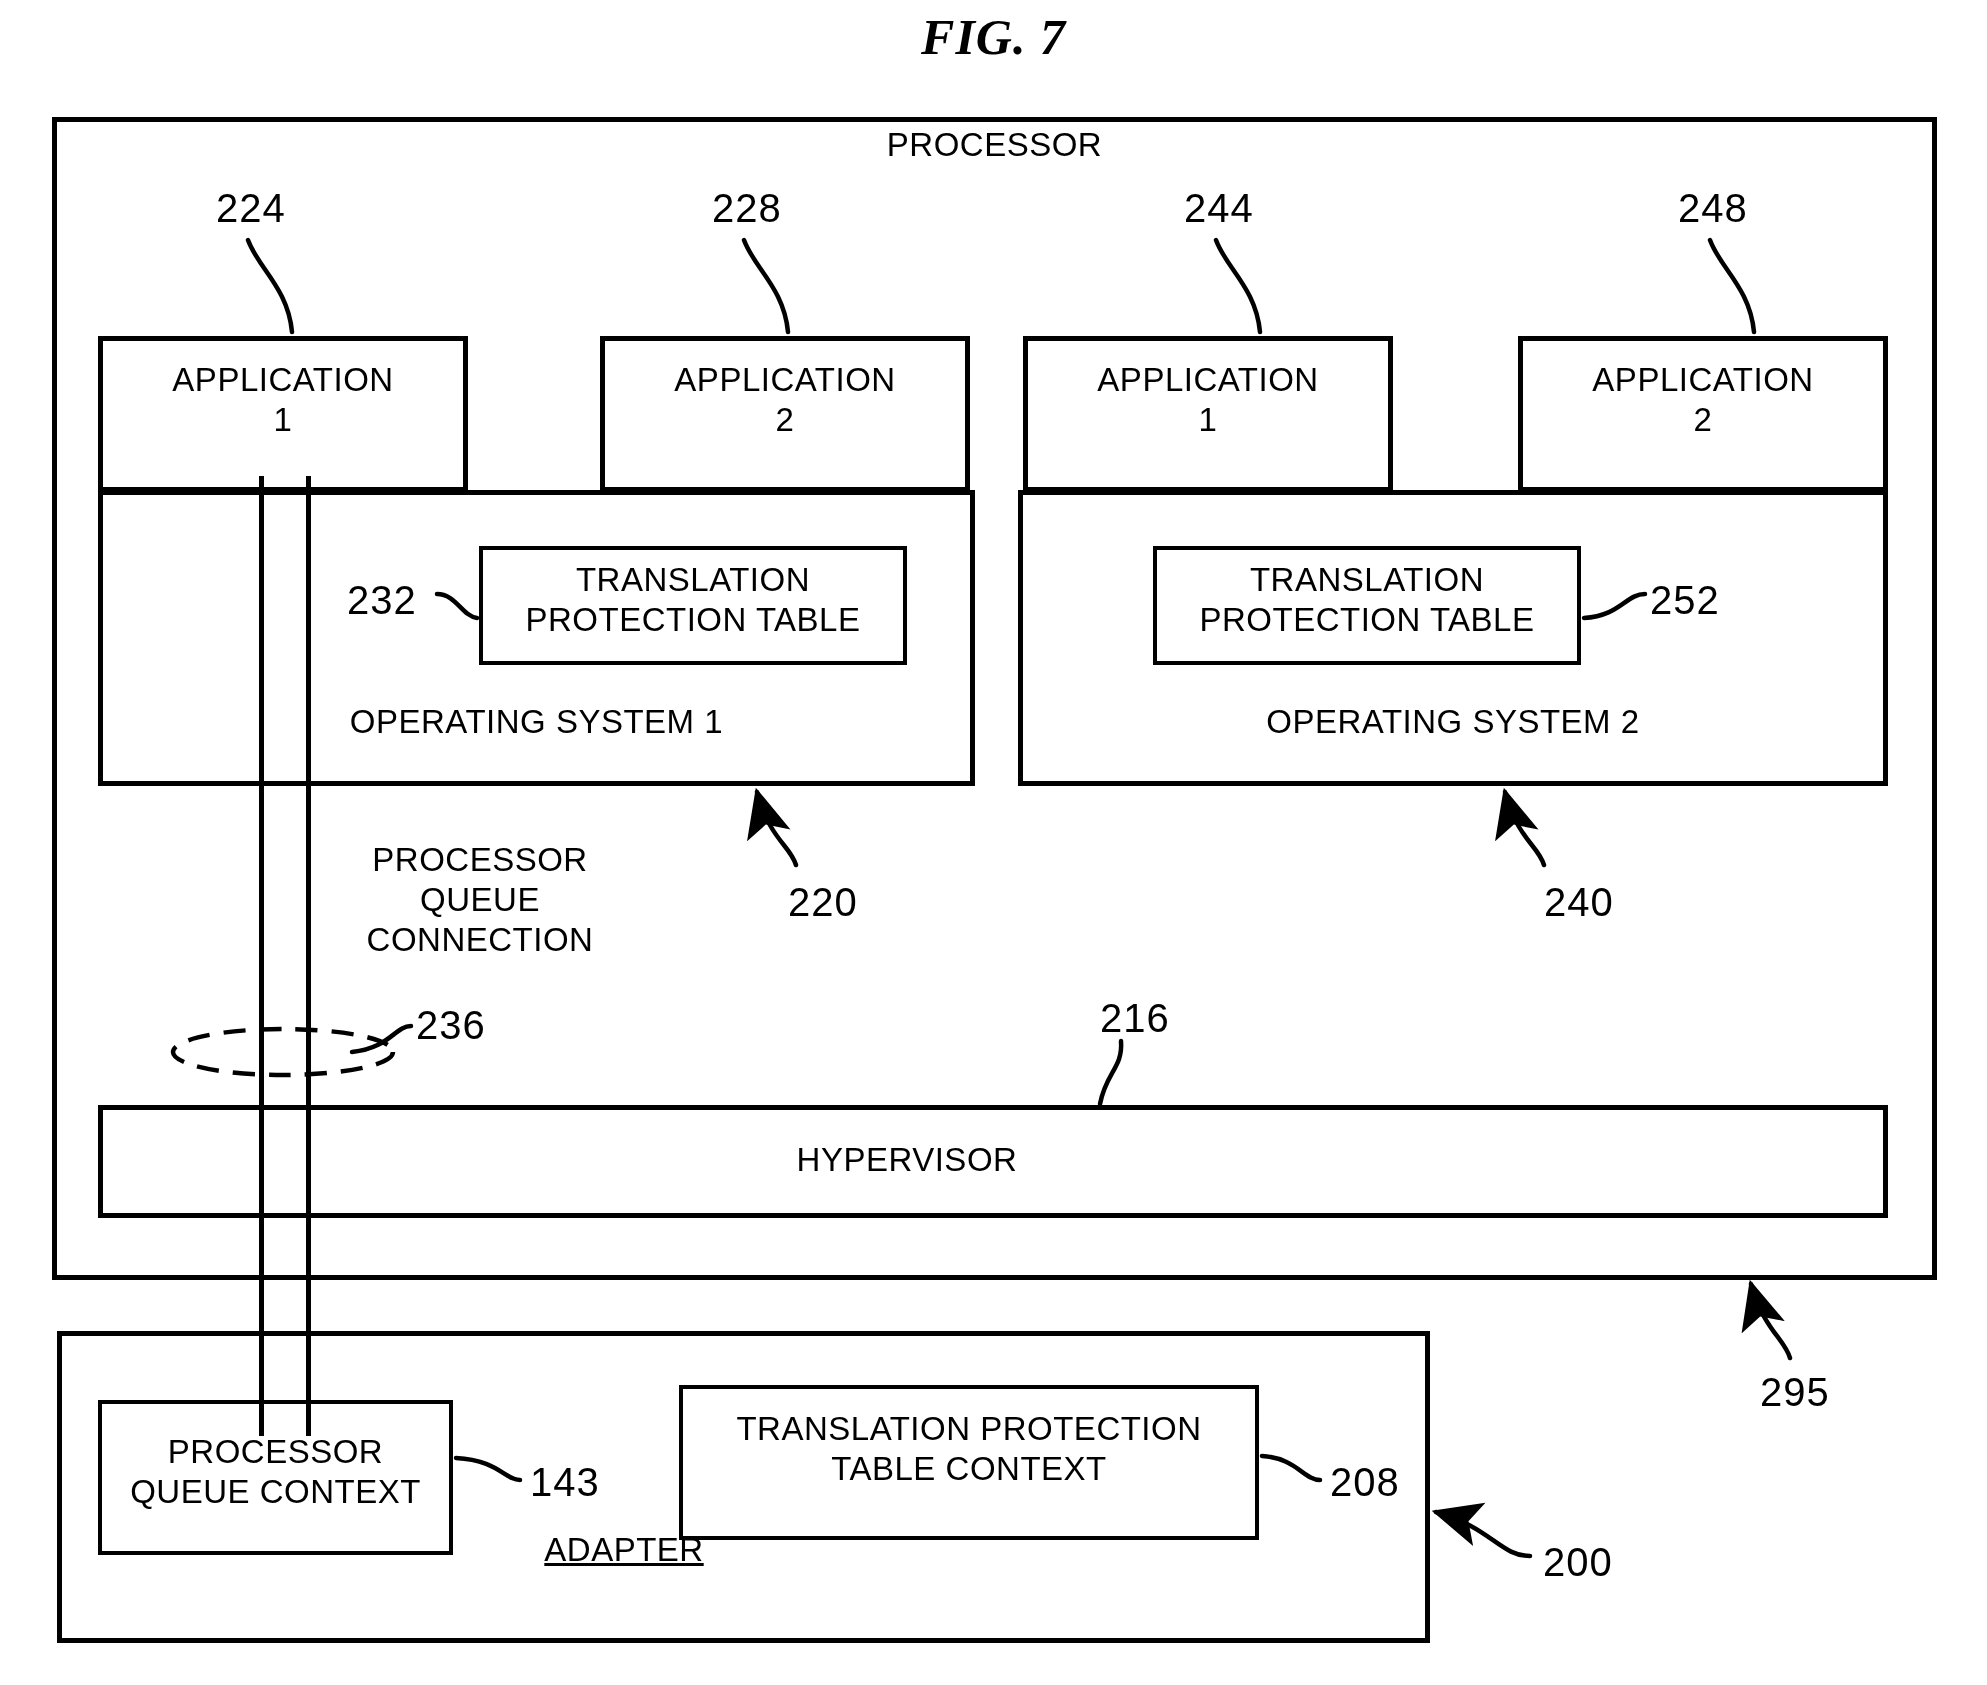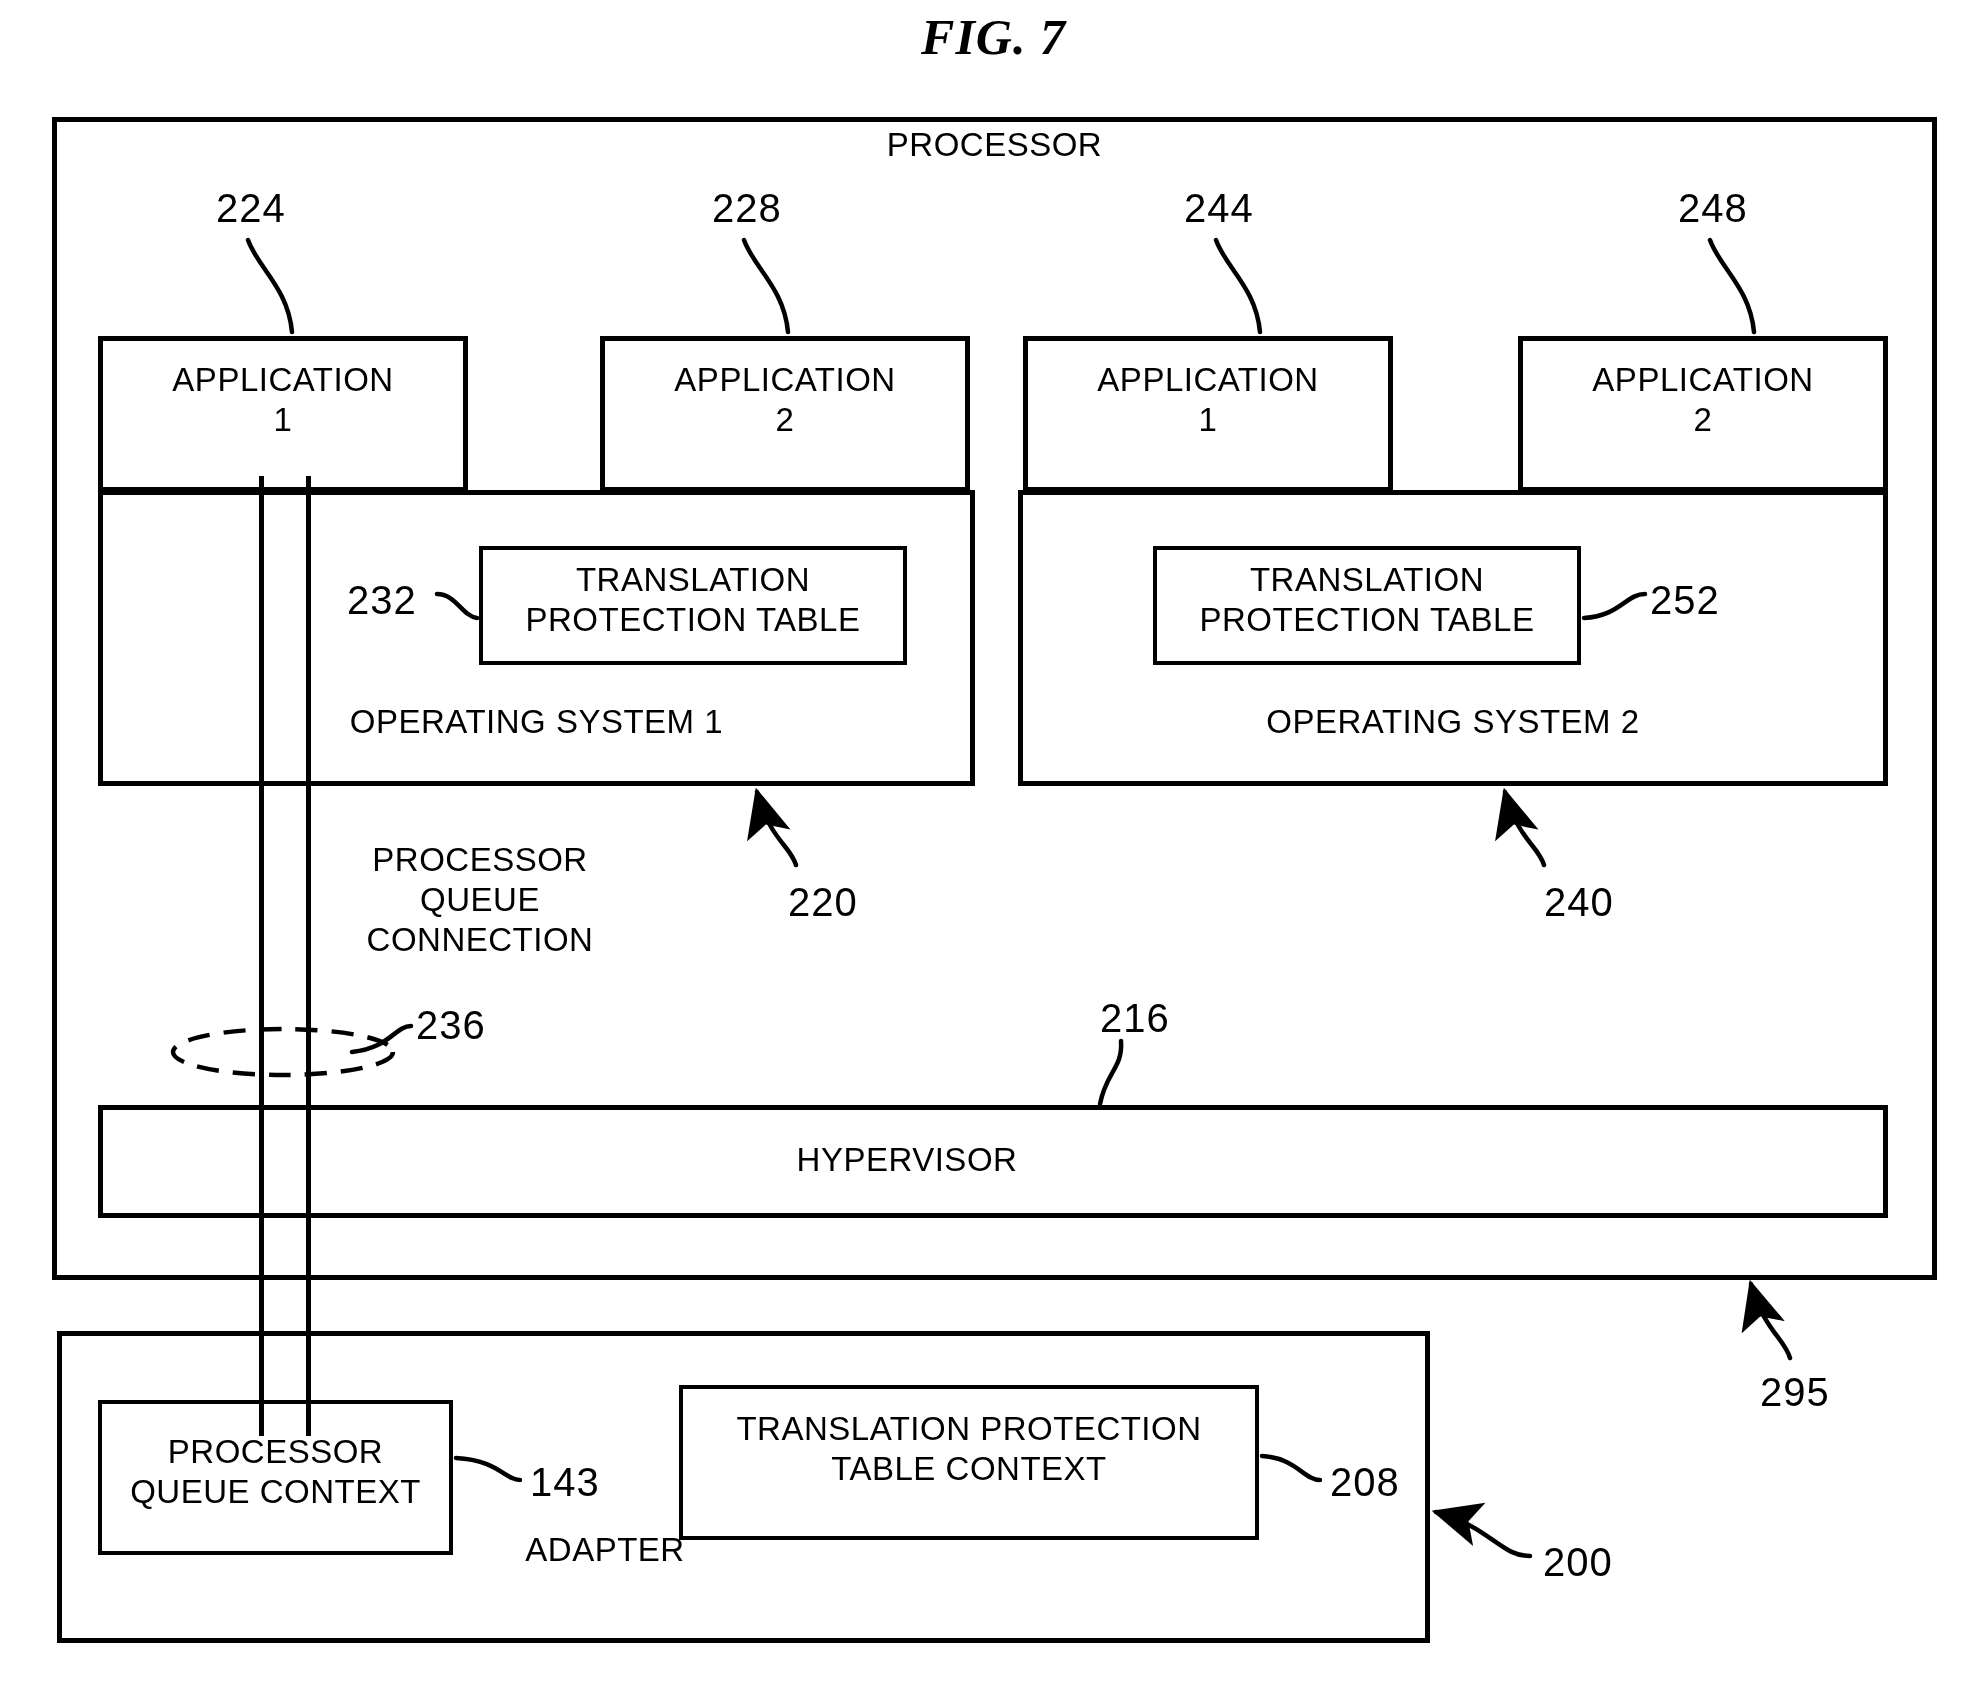--- a/index.html
+++ b/index.html
@@ -57,21 +57,21 @@
 
 <div class="white-cap" style="left:1523px;top:336px;width:360px;height:156px;"></div>
 <div class="box" style="left:1518px;top:336px;width:370px;height:156px;"></div>
 <div class="lbl" style="left:1518px;top:360px;width:370px;">APPLICATION
 2</div>
 
 <div class="box" style="left:98px;top:1105px;width:1790px;height:113px;background:#fff;"></div>
 <div class="lbl" style="left:98px;top:1140px;width:1618px;">HYPERVISOR</div>
 
 <div class="box" style="left:57px;top:1331px;width:1373px;height:312px;"></div>
-<div class="lbl" style="left:405px;top:1530px;width:400px;text-align:center;">ADAPTER</div>
+<div class="lbl" style="left:424px;top:1530px;width:400px;text-align:center;text-decoration:underline;">ADAPTER</div>
 
 <div class="box thin" style="left:98px;top:1400px;width:355px;height:155px;background:#fff;"></div>
 <div class="lbl" style="left:98px;top:1432px;width:355px;">PROCESSOR
 QUEUE CONTEXT</div>
 
 <div class="box thin" style="left:679px;top:1385px;width:580px;height:155px;background:#fff;"></div>
 <div class="lbl" style="left:679px;top:1409px;width:580px;">TRANSLATION PROTECTION
 TABLE CONTEXT</div>
 
 <div class="vline" style="left:259px;top:476px;height:960px;"></div>

